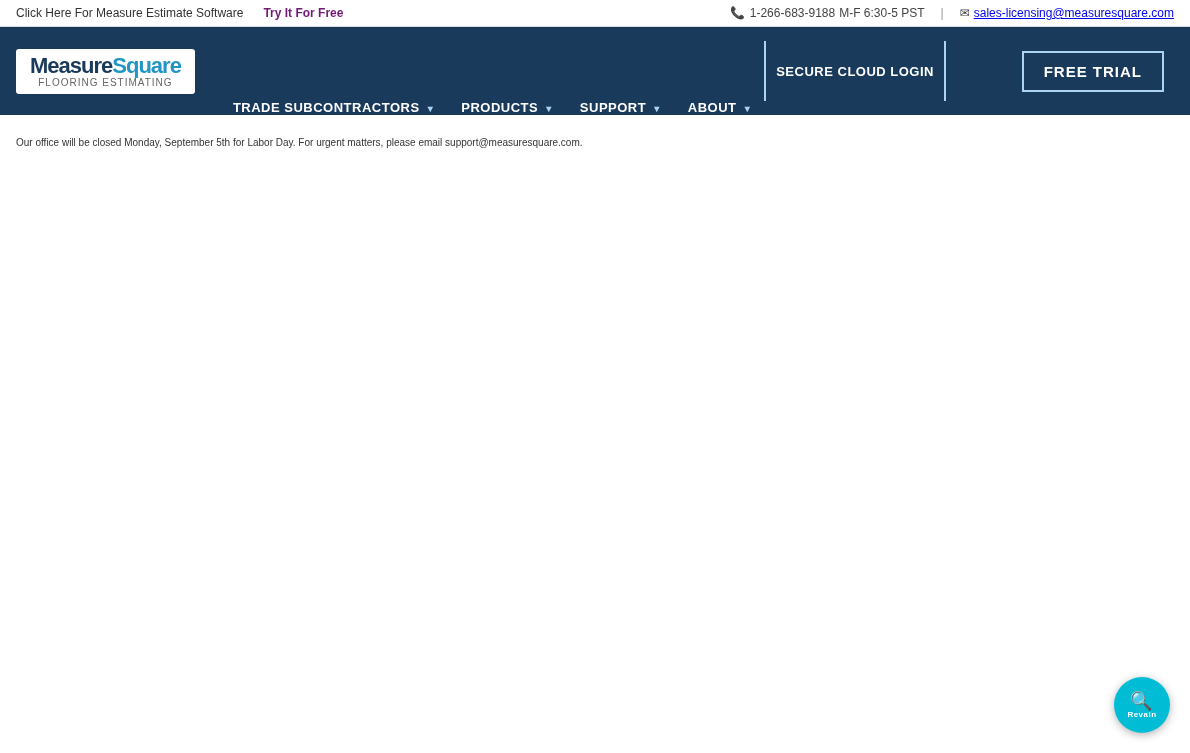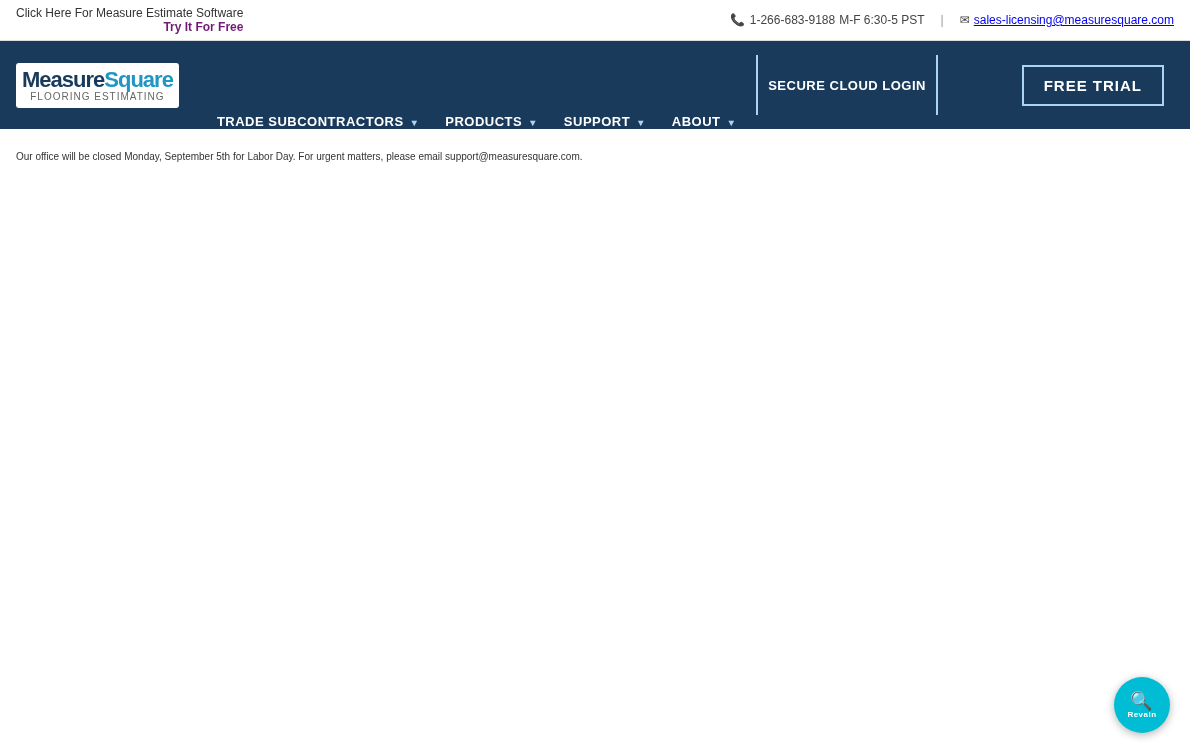--- a/index.html
+++ b/index.html
@@ -11,22 +11,21 @@
       border-bottom: 1px solid #ddd;
       display: flex;
       align-items: center;
       justify-content: space-between;
       padding: 6px 16px;
       font-size: 12px;
     }
     .top-bar-left {
       display: flex;
       align-items: flex-end;
-      gap: 0;
-      flex-direction: column;
+      gap: 20px;
     }
     .top-bar-left .static-text {
       color: #333;
     }
     .top-bar-left a {
       color: #701a75;
       text-decoration: none;
       font-weight: bold;
     }
     .top-bar-right {
@@ -59,21 +58,21 @@
       min-height: 88px;
     }
     .navbar-logo {
       display: flex;
       align-items: center;
       margin-right: 24px;
       padding: 10px 0;
     }
     .logo-box {
       background: #fff;
-      padding: 6px 6px;
+      padding: 6px 14px;
       border-radius: 3px;
     }
     .logo-text-measure {
       font-size: 22px;
       font-weight: 900;
       color: #1a3a5c;
       letter-spacing: -1px;
       line-height: 1;
     }
     .logo-text-square {
@@ -124,21 +123,21 @@
       display: flex;
       flex-direction: column;
       justify-content: center;
       align-items: flex-start;
       padding: 0 10px;
       cursor: pointer;
       color: #fff;
       text-decoration: none;
       border-left: 2px solid #aad4f0;
       border-right: 2px solid #aad4f0;
-      margin: 14px 8px;
+      margin: 14px 0;
     }
     .nav-item-bracket .nav-item-label {
       font-size: 13px;
       font-weight: bold;
       letter-spacing: 0.5px;
       color: #fff;
     }
 
     .nav-free-trial {
       display: flex;

